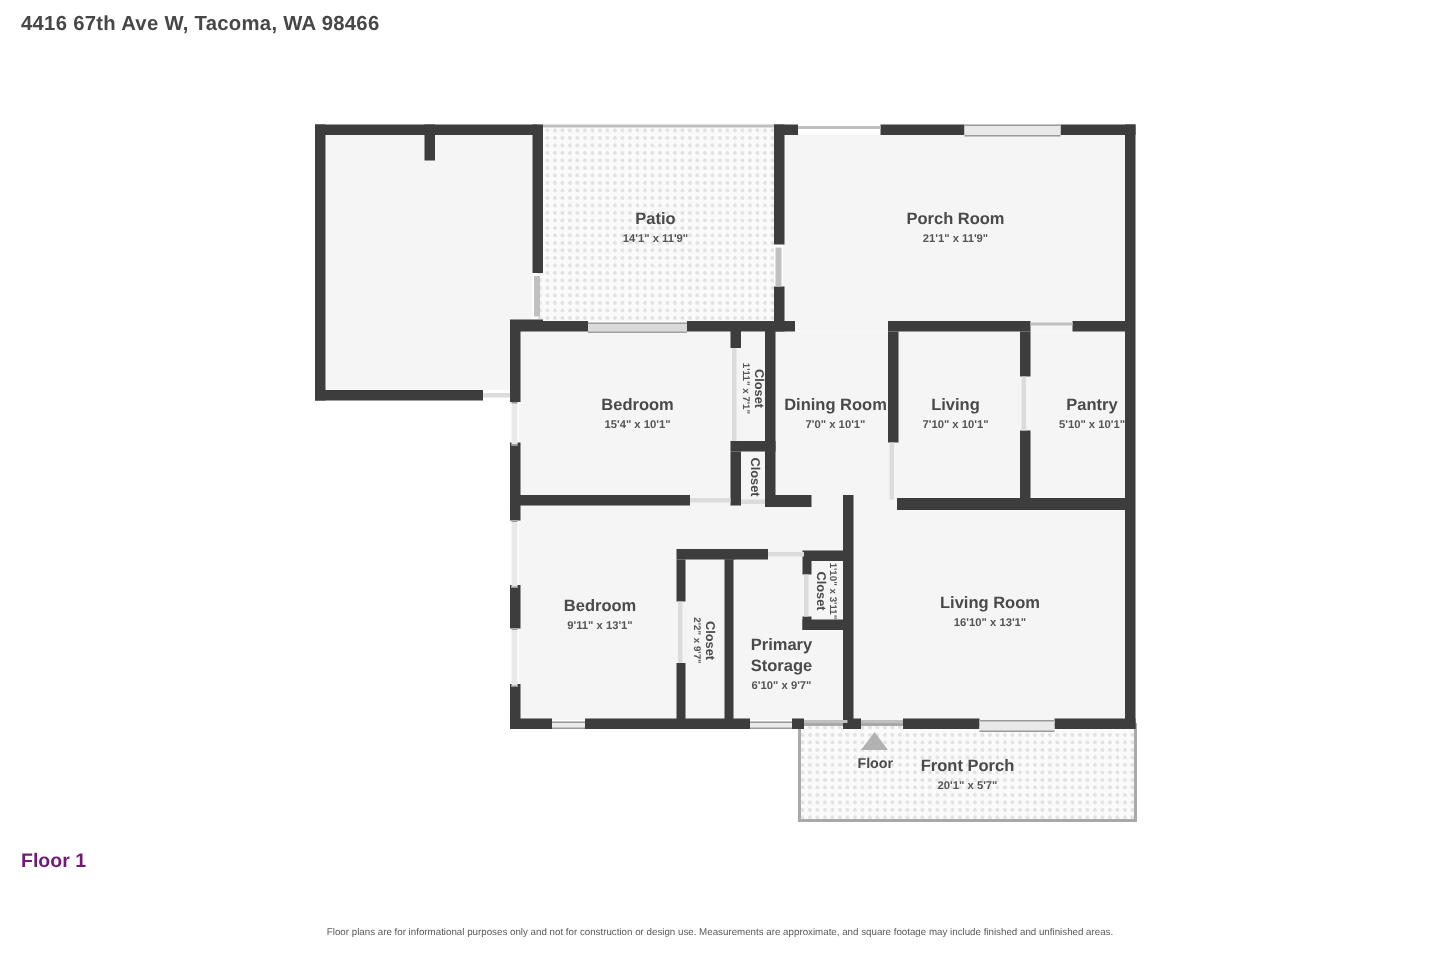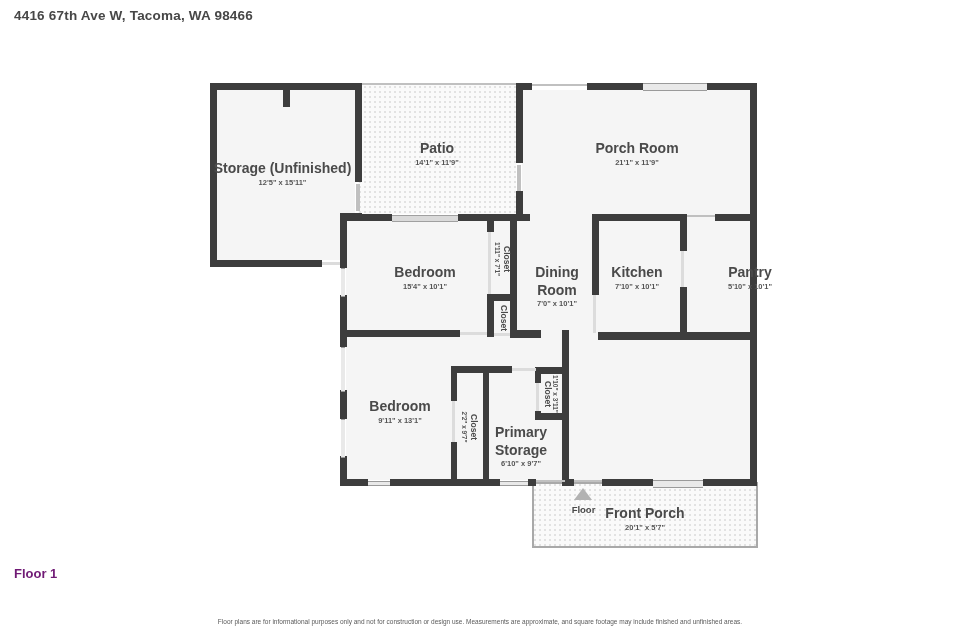--- a/index.html
+++ b/index.html
@@ -21,21 +21,21 @@
          background-size:5px 5px;}
   .porch-border{outline:2px solid #a9a9a9;outline-offset:-1px;}
 
   .wall{position:absolute;background:#3d3d3d;}
   .door{position:absolute;background:#dcdcdc;}
   .win{position:absolute;background:#e9e9e9;border-top:1px solid #9a9a9a;border-bottom:1px solid #9a9a9a;}
   .line{position:absolute;background:#c0c0c0;}
   .slider{position:absolute;background:#dadada;border-top:1px solid #a0a0a0;border-bottom:1px solid #a0a0a0;}
 
   .rlabel{position:absolute;text-align:center;color:#4a4a4a;line-height:1.25;}
-  .rname{display:block;font-size:14px;font-weight:bold;}
+  .rname{display:block;font-size:11px;font-weight:bold;}
   .rdims{display:block;font-size:7.5px;font-weight:600;color:#555;}
 
   .vlabel{position:absolute;display:flex;flex-direction:column;align-items:center;
           transform:translate(-50%,-50%) rotate(90deg);color:#4a4a4a;line-height:1.15;white-space:nowrap;}
   .vname{font-size:8.5px;font-weight:bold;}
   .vdims{font-size:6.5px;font-weight:600;color:#555;}
 
   .entry-arrow{position:absolute;width:0;height:0;
                border-left:9px solid transparent;border-right:9px solid transparent;
                border-bottom:12px solid #b2b2b2;}
@@ -122,55 +122,55 @@
         <div class="door" style="left: 452px; top: 401px; width: 3px; height: 41px;"></div>
         <div class="door" style="left: 512px; top: 368px; width: 24px; height: 3px;"></div>
         <div class="door" style="left: 536px; top: 383px; width: 3px; height: 28px;"></div>
         <div class="win" style="left: 368px; top: 481px; width: 22px; height: 3px;"></div>
         <div class="win" style="left: 500px; top: 481px; width: 28px; height: 3px;"></div>
         <div class="line" style="left: 536px; top: 480px; width: 29px; height: 2px;"></div>
         <div class="line" style="left: 574px; top: 480px; width: 28px; height: 2px;"></div>
         <div class="win" style="left: 653px; top: 480px; width: 50px; height: 6px;"></div>
       </div>
 
-    <div class="rlabel" style="left:212px;top:160px;width:141px;">
-      <span class="rname">Storage (Unfinished)</span>
-      <span class="rdims">12'5" x 15'11"</span>
-    </div>
     <div class="rlabel" style="left:367px;top:140px;width:140px;">
       <span class="rname">Patio</span>
       <span class="rdims">14'1" x 11'9"</span>
     </div>
     <div class="rlabel" style="left:557px;top:140px;width:160px;">
       <span class="rname">Porch Room</span>
       <span class="rdims">21'1" x 11'9"</span>
     </div>
     <div class="rlabel" style="left:365px;top:264px;width:120px;">
       <span class="rname">Bedroom</span>
       <span class="rdims">15'4" x 10'1"</span>
     </div>
     <div class="rlabel" style="left:517px;top:264px;width:80px;">
       <span class="rname">Dining Room</span>
       <span class="rdims">7'0" x 10'1"</span>
     </div>
     <div class="rlabel" style="left:597px;top:264px;width:80px;">
-      <span class="rname">Kitchen</span>
+      <span class="rname">Living</span>
       <span class="rdims">7'10" x 10'1"</span>
     </div>
-    <div class="rlabel" style="left:710px;top:264px;width:80px;">
+    <div class="rlabel" style="left:688px;top:264px;width:80px;">
       <span class="rname">Pantry</span>
       <span class="rdims">5'10" x 10'1"</span>
     </div>
     <div class="rlabel" style="left:350px;top:398px;width:100px;">
       <span class="rname">Bedroom</span>
       <span class="rdims">9'11" x 13'1"</span>
     </div>
     <div class="rlabel" style="left:481px;top:424px;width:80px;">
       <span class="rname">Primary Storage</span>
       <span class="rdims">6'10" x 9'7"</span>
+    </div>
+    <div class="rlabel" style="left:600px;top:396px;width:120px;">
+      <span class="rname">Living Room</span>
+      <span class="rdims">16'10" x 13'1"</span>
     </div>
     <div class="rlabel" style="left:595px;top:505px;width:100px;">
       <span class="rname">Front Porch</span>
       <span class="rdims">20'1" x 5'7"</span>
     </div>
 
     <div class="vlabel" style="left:502px;top:259px;">
       <span class="vname">Closet</span>
       <span class="vdims">1'11" x 7'1"</span>
     </div>

